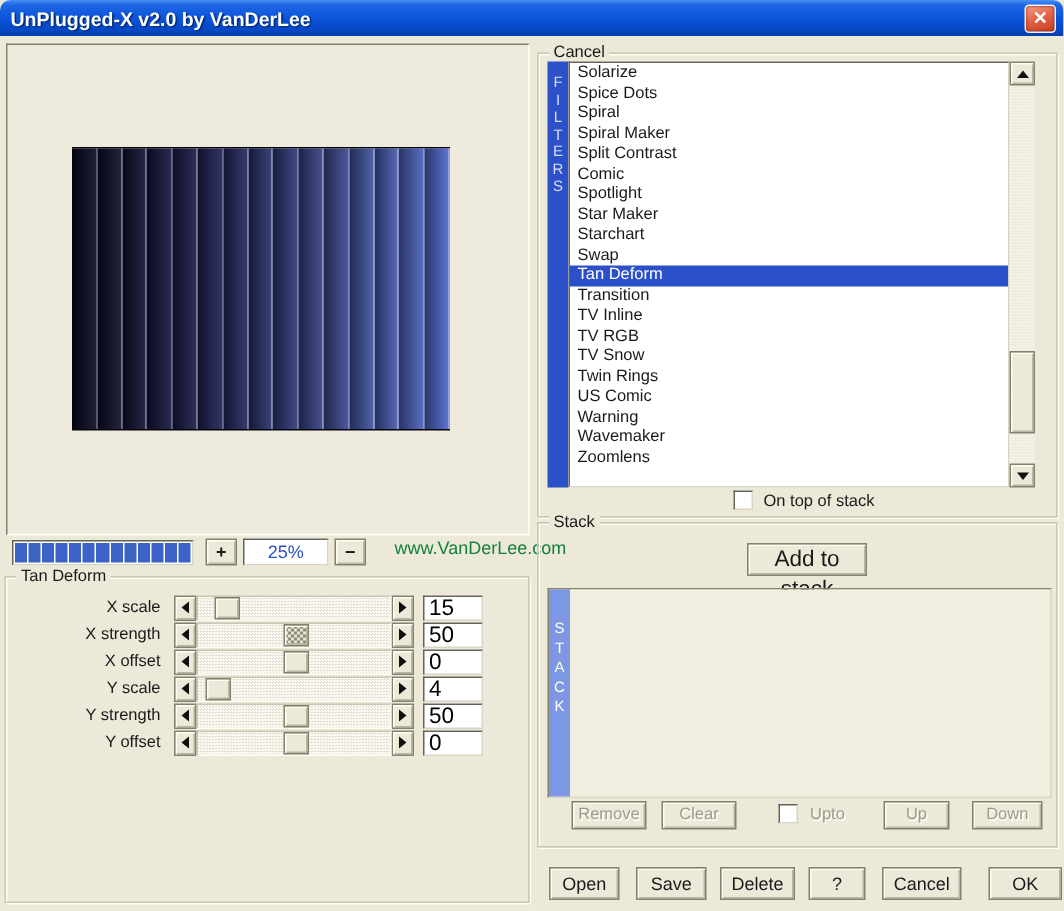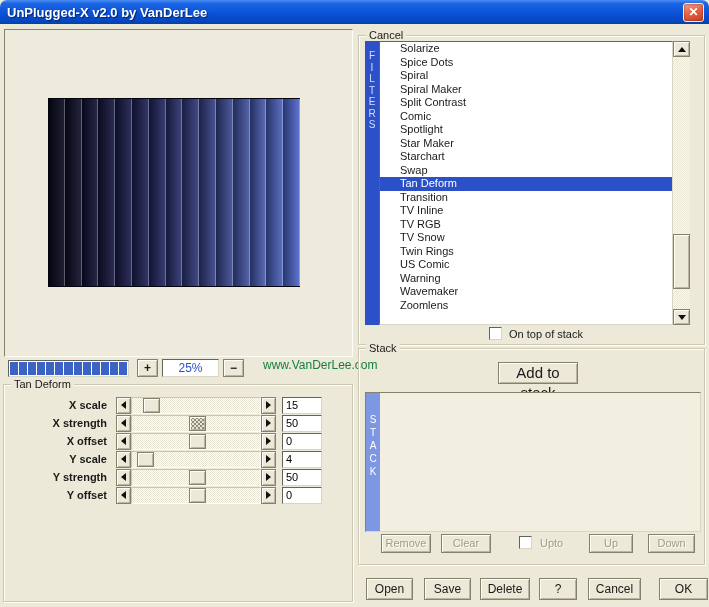--- a/index.html
+++ b/index.html
@@ -78,21 +78,21 @@
   #zoom-out { left:223px; top:359px; }
   #percent  {
     position:absolute; left:162px; top:359px; width:57px; height:18px;
     text-align:center; line-height:16px; font-size:12px; color:#2b50c8;
   }
   #website { position:absolute; left:251px; top:358px; font-size:12px; color:#15803d;margin-left:12px; }
   
   #param-group { left:3px; top:384px; width:350px; height:218px; }
   #sliders { position:absolute; left:9px; top:11px; }
   .srow { display:flex; align-items:center; height:18px; }
-  .srow .slabel { width:94px; text-align:right;font-weight:bold; }
+  .srow .slabel { width:94px; text-align:right; }
   .arrow-btn {
     width:15px; height:17px; margin-left:9px; flex:none;
     display:flex; align-items:center; justify-content:center;
   }
   .arrow-btn.right { margin-left:0; }
   .tri-l { width:0; height:0; border:4px solid transparent; border-right:5px solid #101010; margin-left:-4px; }
   .tri-r { width:0; height:0; border:4px solid transparent; border-left:5px solid #101010; margin-right:-4px; }
   .tri-u { width:0; height:0; border:4px solid transparent; border-bottom:5px solid #101010; margin-top:-4px; }
   .tri-d { width:0; height:0; border:4px solid transparent; border-top:5px solid #101010; margin-bottom:-4px; }
   .track {
@@ -104,35 +104,35 @@
     background:#ece9d8;
     border:1px solid #84826f;
     box-shadow:inset 1px 1px 0 #fffdf4, inset -1px -1px 0 #b9b5a2;
   }
   .thumb.checker {
     background:conic-gradient(#8f8c7c 90deg,#e8e4d4 90deg 180deg,#8f8c7c 180deg 270deg,#e8e4d4 270deg);
     background-size:4px 4px;
   }
   .val-input {
     width:40px; height:17px; margin-left:6px; flex:none;
-    font-family:"Liberation Sans", sans-serif; font-size:11px;
+    font-family:"Liberation Sans", sans-serif; font-size:15px;
     padding-left:3px; outline:none;
   }
   
   #filters-group { left:358px; top:35px; width:347px; height:310px; }
   .side-bar {
     position:absolute; display:flex; flex-direction:column; align-items:center;
     color:#d6def6; font-size:10px; line-height:11.5px;
   }
   #filters-bar { left:6px; top:5px; width:14px; height:284px; background:#2b50c8; padding-top:9px; }
   #filter-list {
     position:absolute; left:20px; top:5px; width:294px; height:284px;
     overflow:hidden;
   }
-  .fitem { height:13.5px; line-height:13.6px; padding-left:20px; white-space:nowrap; }
+  .fitem { height:13.5px; line-height:13.6px; padding-left:5px; white-space:nowrap; }
   .fitem.selected { background:#2b50c8; color:#fff; }
   #filter-scroll {
     position:absolute; left:314px; top:5px; width:17px; height:284px;
     background:conic-gradient(#fbfaf3 90deg,#eae6d5 90deg 180deg,#fbfaf3 180deg 270deg,#eae6d5 270deg);
     background-size:2px 2px;
   }
   .scroll-btn {
     position:absolute; left:0; width:17px; height:16px;
     display:flex; align-items:center; justify-content:center;
   }

